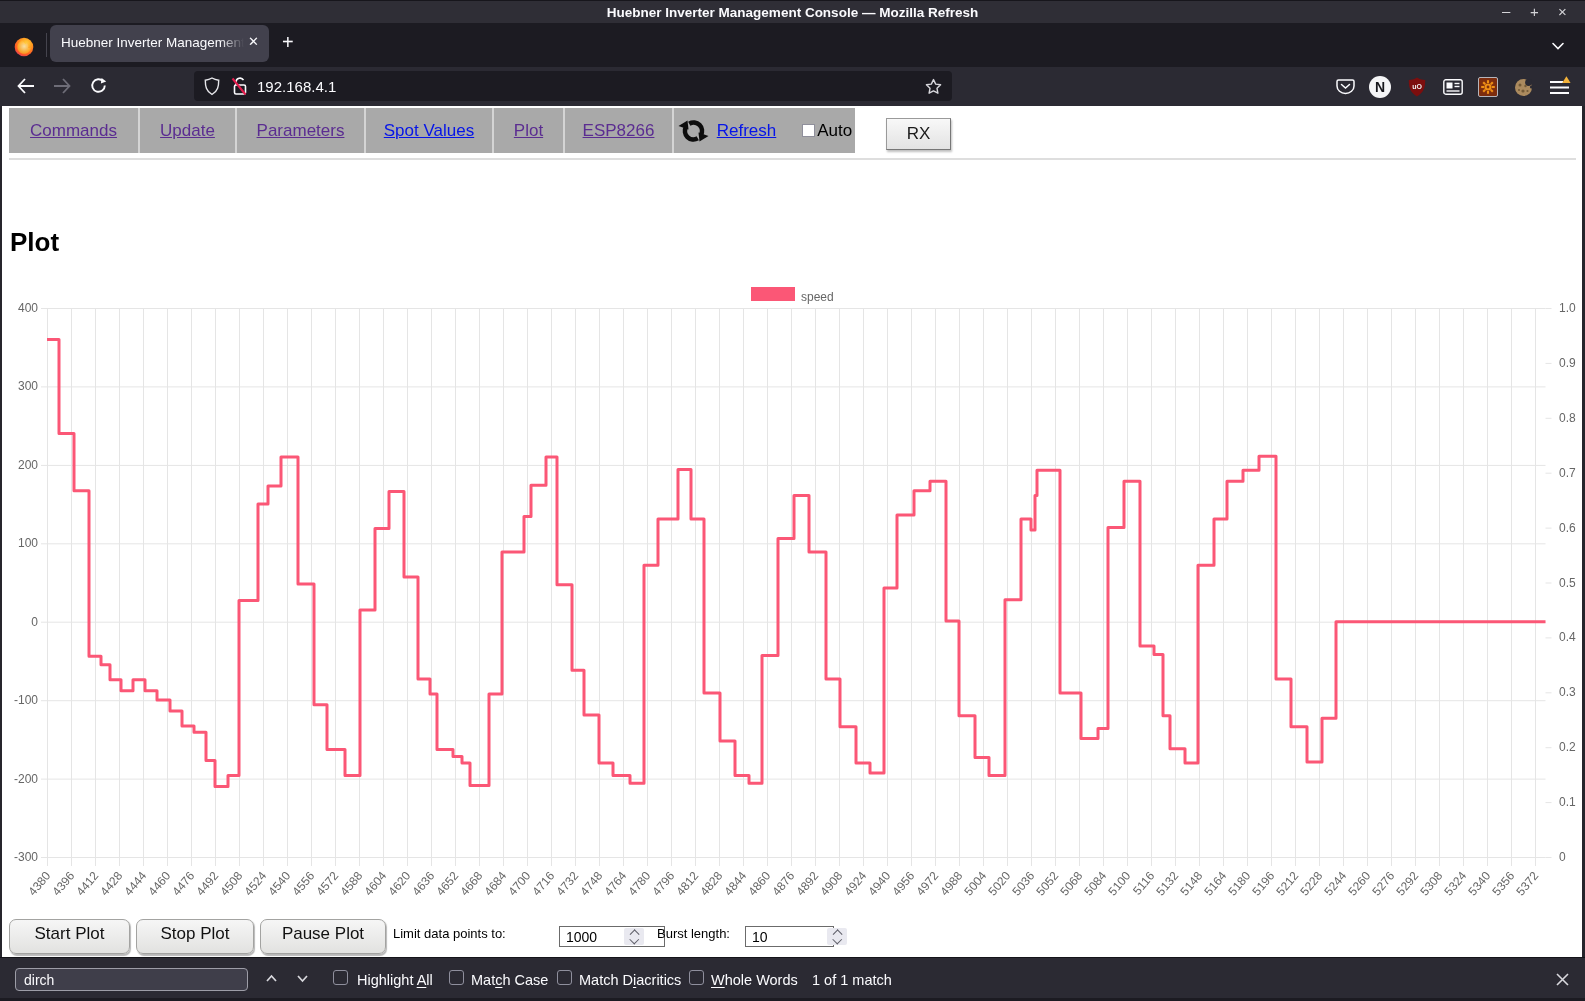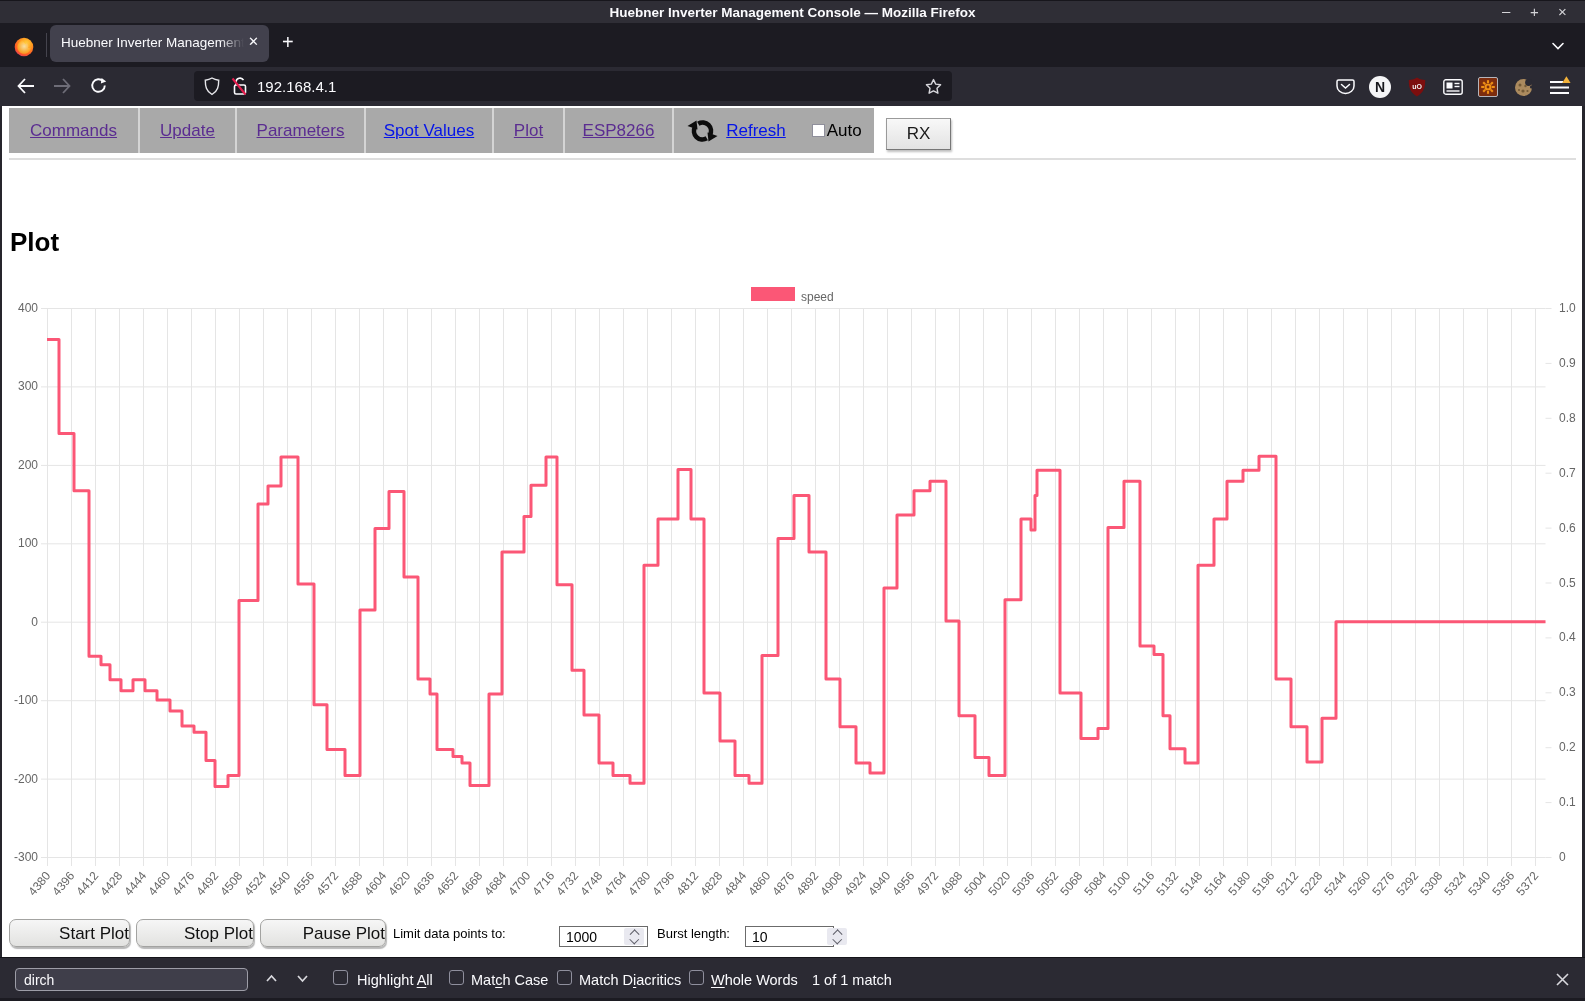--- a/index.html
+++ b/index.html
@@ -26,39 +26,39 @@
 #pgborderR{position:absolute;left:1582px;top:106px;width:3px;height:851px;background:#26252c}
 #menu{position:absolute;left:9px;top:108px;height:45px;background:#a9a9a9;display:flex}
 #menu .cell{display:flex;align-items:center;justify-content:center;border-right:2px solid #d4d4d4;font-size:17px}
 #menu .cell:last-child{border-right:none}
 #menu a{}
 .vlink{color:#5b2d91}
 .blink{color:#0514e8}
 #rxbtn{position:absolute;left:886px;top:118px;width:65px;height:32px;border:1.5px solid #9a9a9a;border-right-color:#777;border-bottom-color:#777;border-radius:0;background:linear-gradient(#f8f8f8,#e3e3e3);color:#1a1a1a;font-size:17px;text-align:center;line-height:29px;box-shadow:1px 2px 2px rgba(0,0,0,.25)}
 #hr{position:absolute;left:9px;top:158px;width:1567px;height:0;border-top:2px solid #dedede}
 #h2{position:absolute;left:10px;top:227px;font-size:26px;font-weight:bold;color:#000}
-.pbtn{position:absolute;top:919px;height:28px;border:1.5px solid #a3a3a1;border-radius:7px;background:linear-gradient(#f6f6f6,#e2e2e0);font-size:17px;color:#111;text-align:right;line-height:27px;box-shadow:1px 1.5px 1px rgba(0,0,0,.28)}
+.pbtn{position:absolute;top:919px;height:35px;border:1.5px solid #a3a3a1;border-radius:7px;background:linear-gradient(#f6f6f6,#e2e2e0);font-size:17px;color:#111;text-align:center;line-height:27px;box-shadow:1px 1.5px 1px rgba(0,0,0,.28)}
 .plabel{position:absolute;top:926px;font-size:13px;color:#000}
 .ninput{position:absolute;top:926px;height:21px;border:1px solid #6b6b6b;background:#fff;font-size:14px;color:#000;padding:2px 0 0 6px}
 .spin{position:absolute;top:928px;width:20px;height:17px;background:#e9e9f0;border-radius:2px}
 .spin:before{content:"";position:absolute;left:7px;top:2.5px;width:5.5px;height:5.5px;border-top:1.7px solid #5c5c66;border-right:1.7px solid #5c5c66;transform:rotate(-45deg);transform-origin:center}
 .spin:after{content:"";position:absolute;left:7px;bottom:2.5px;width:5.5px;height:5.5px;border-bottom:1.7px solid #5c5c66;border-right:1.7px solid #5c5c66;transform:rotate(45deg);transform-origin:center}
 
 #findbar{position:absolute;left:0;top:957px;width:1585px;height:41px;background:#2b2a33;border-top:1px solid #141419}
 #findbar .inp{position:absolute;left:15px;top:10px;width:233px;height:23px;background:#3f3e4a;border:1px solid #9d9da7;border-radius:4px;color:#fbfbfe;font-size:14px;padding:3px 0 0 8px}
 .chev{position:absolute;top:14px;width:13px;height:13px}
 .fcheck{position:absolute;top:12px;width:15px;height:15px;border:1.4px solid #8f8f9d;border-radius:3px}
 .flabel{position:absolute;top:14px;color:#fbfbfe;font-size:14.5px}
 #fbottom{position:absolute;left:0;top:998px;width:1585px;height:3px;background:#1c1b22}
 u.k{text-decoration:underline;text-underline-offset:2px}
 </style></head>
 <body>
 
 <div id="titlebar">
- <div class="t">Huebner Inverter Management Console — Mozilla Firefox</div>
+ <div class="t">Huebner Inverter Management Console — Mozilla Refresh</div>
  <div class="winbtn" style="left:1502px;top:1px">–</div>
  <div class="winbtn" style="left:1530px">+</div>
  <div class="winbtn" style="left:1558px">×</div>
 </div>
 
 <div id="tabbar">
  <svg id="fxview" width="22" height="22" viewBox="0 0 22 22">
    <defs>
         <radialGradient id="fx1" cx="0.62" cy="0.3" r="0.8">
      <stop offset="0" stop-color="#ffd43d"></stop>
@@ -180,21 +180,21 @@
     </div>
  <div class="cell" style="width:128px">
       <a class="blink" href="#s">Spot Values</a>
     </div>
  <div class="cell" style="width:71px">
       <a class="vlink" href="#l">Plot</a>
     </div>
  <div class="cell" style="width:109px">
       <a class="vlink" href="#e">ESP8266</a>
     </div>
- <div class="cell" style="width:200px">
+ <div class="cell" style="width:181px">
    <svg width="33" height="28" viewBox="0 0 33 28" style="margin-right:7px">
         <g fill="#0d0d0d">
           <path d="M12.25 6.64 A8.5 8.5 0 0 1 23.86 18.25" stroke="#0d0d0d" stroke-width="4.6" fill="none"></path>
           <path d="M21.5 15.5 L31.5 19.0 L22.5 24.5 Z"></path>
           <path d="M20.75 21.36 A8.5 8.5 0 0 1 9.14 9.75" stroke="#0d0d0d" stroke-width="4.6" fill="none"></path>
           <path d="M11.5 12.5 L1.5 9.0 L10.5 3.5 Z"></path>
         </g>
       </svg>
    <a class="blink" href="#r">Refresh</a>
    <span style="display:inline-block;width:13px;height:13px;background:#fff;border:1.6px solid #8f8f9b;margin:0 2px 0 26px"></span>
@@ -382,21 +382,21 @@
       <text transform="translate(1491.0 606) rotate(-50)" text-anchor="end">5340</text>
       <text transform="translate(1515.0 606) rotate(-50)" text-anchor="end">5356</text>
       <text transform="translate(1539.0 606) rotate(-50)" text-anchor="end">5372</text>
     </g>
 <path d="M47 339.4H59V433.5H74V490.7H89V656.2H101V664.8H110V679.7H121V690.7H133V679.7H145V690.7H157V700.1H170V711.1H182V726.0H194V732.3H206V760.5H215V786.4H228V775.4H239V600.5H258V504.1H268V486.0H281V457.0H298V584.1H314V704.8H327V749.5H345V775.4H360V609.9H375V528.4H389V491.5H404V577.0H418V679.0H430V693.9H437V749.5H453V756.6H462V762.9H470V785.6H489V693.9H502V551.9H524V516.6H531V485.2H546V457.0H557V584.8H572V670.3H584V715.0H599V762.9H613V775.4H630V783.3H644V565.2H658V519.0H678V469.5H691V519.0H704V693.1H720V740.9H735V775.4H749V783.3H762V655.4H778V538.6H794V495.4H809V551.9H826V679.0H840V726.8H856V762.9H870V773.1H884V588.0H897V515.0H914V490.7H930V481.3H946V620.9H959V715.8H975V757.4H989V775.4H1005V599.7H1021V519.0H1031V529.9H1035V495.4H1037V470.3H1060V693.1H1081V738.6H1098V728.4H1108V527.6H1124V481.3H1140V646.0H1154V654.6H1163V715.8H1170V748.8H1185V762.9H1198V565.2H1214V519.0H1227V481.3H1243V470.3H1259V456.2H1276V679.0H1291V726.8H1307V762.1H1322V718.2H1336V621.7H1545.5" fill="none" stroke="#fb5776" stroke-width="3" stroke-linejoin="round" transform="translate(0 -270)"></path>
 </svg>
 <div class="pbtn" style="left:9px;width:121px">Start Plot</div>
 <div class="pbtn" style="left:136px;width:118px">Stop Plot</div>
 <div class="pbtn" style="left:260px;width:126px">Pause Plot</div>
 <div class="plabel" style="left:393px">Limit data points to:</div>
-<div class="ninput" style="left:559px;width:89px">1000</div>
+<div class="ninput" style="left:559px;width:106px">1000</div>
 <div class="spin" style="left:624px"></div>
 <div class="plabel" style="left:657px">Burst length:</div>
 <div class="ninput" style="left:745px;width:89px">10</div>
 <div class="spin" style="left:827px"></div>
 <div id="pgborderL"></div>
 <div id="pgborderR"></div>
 
 <div id="findbar">
  <div class="inp">dirch</div>
  <svg class="chev" style="left:265px" viewBox="0 0 13 13">

